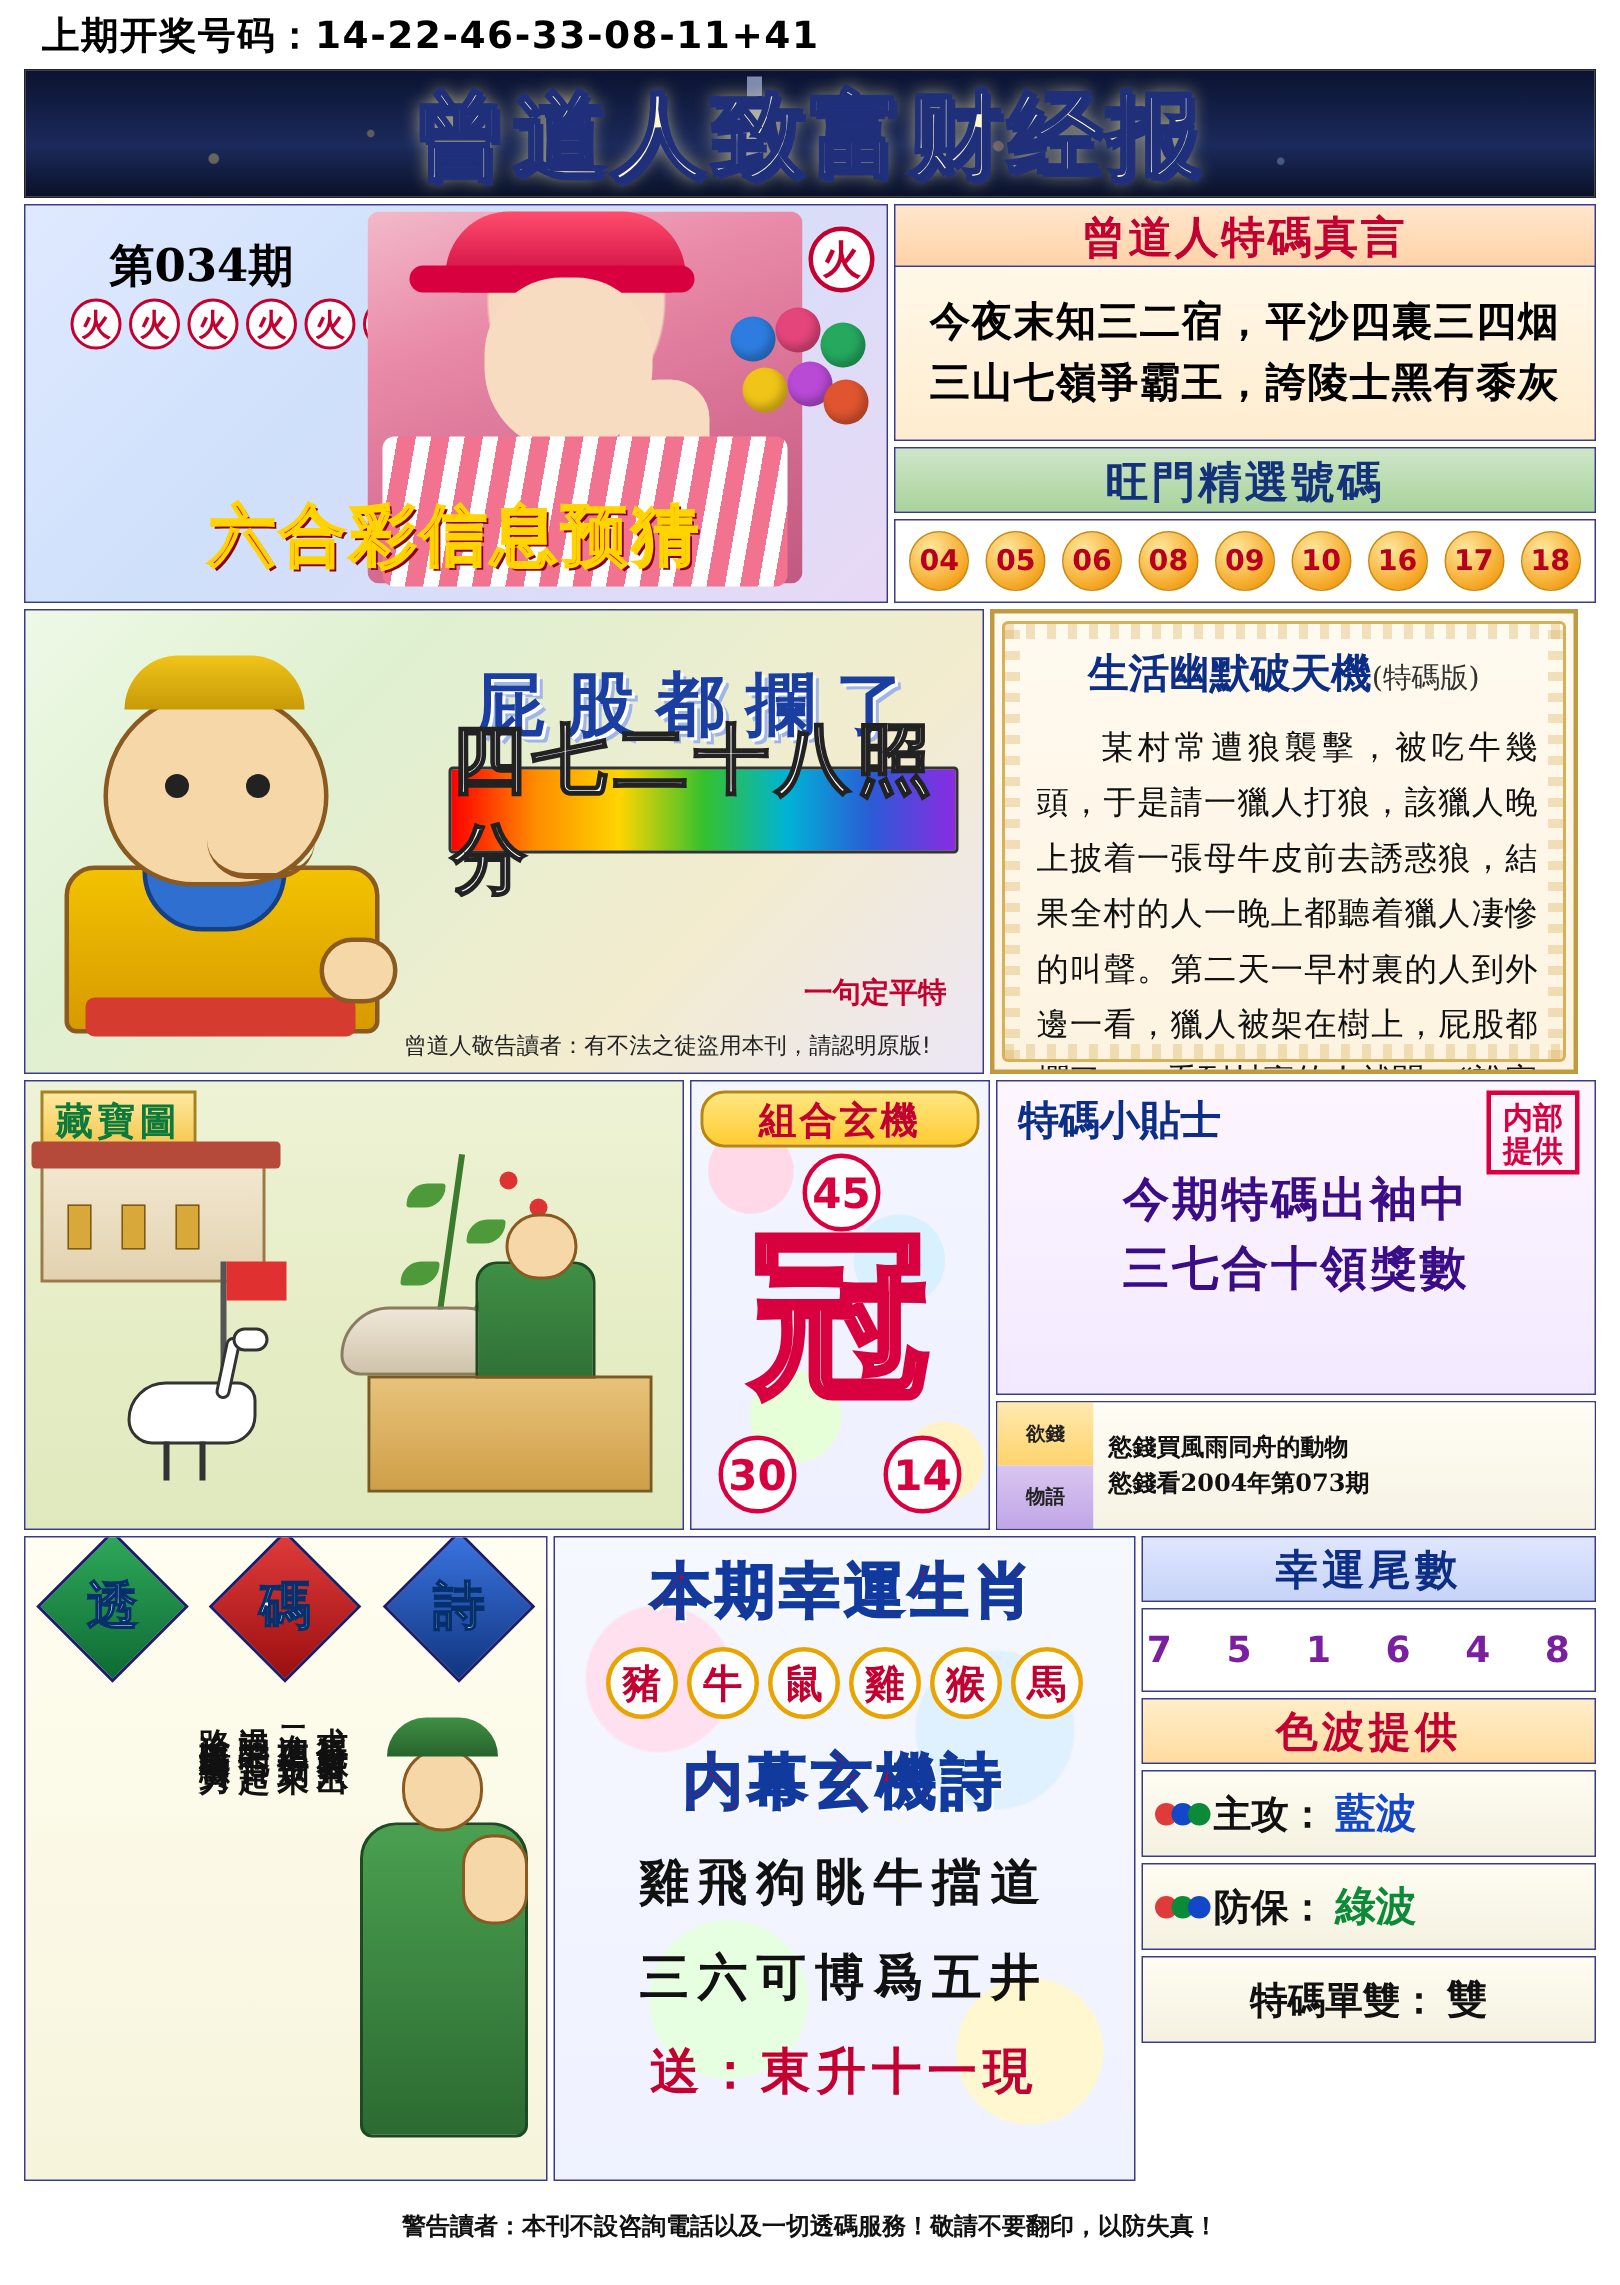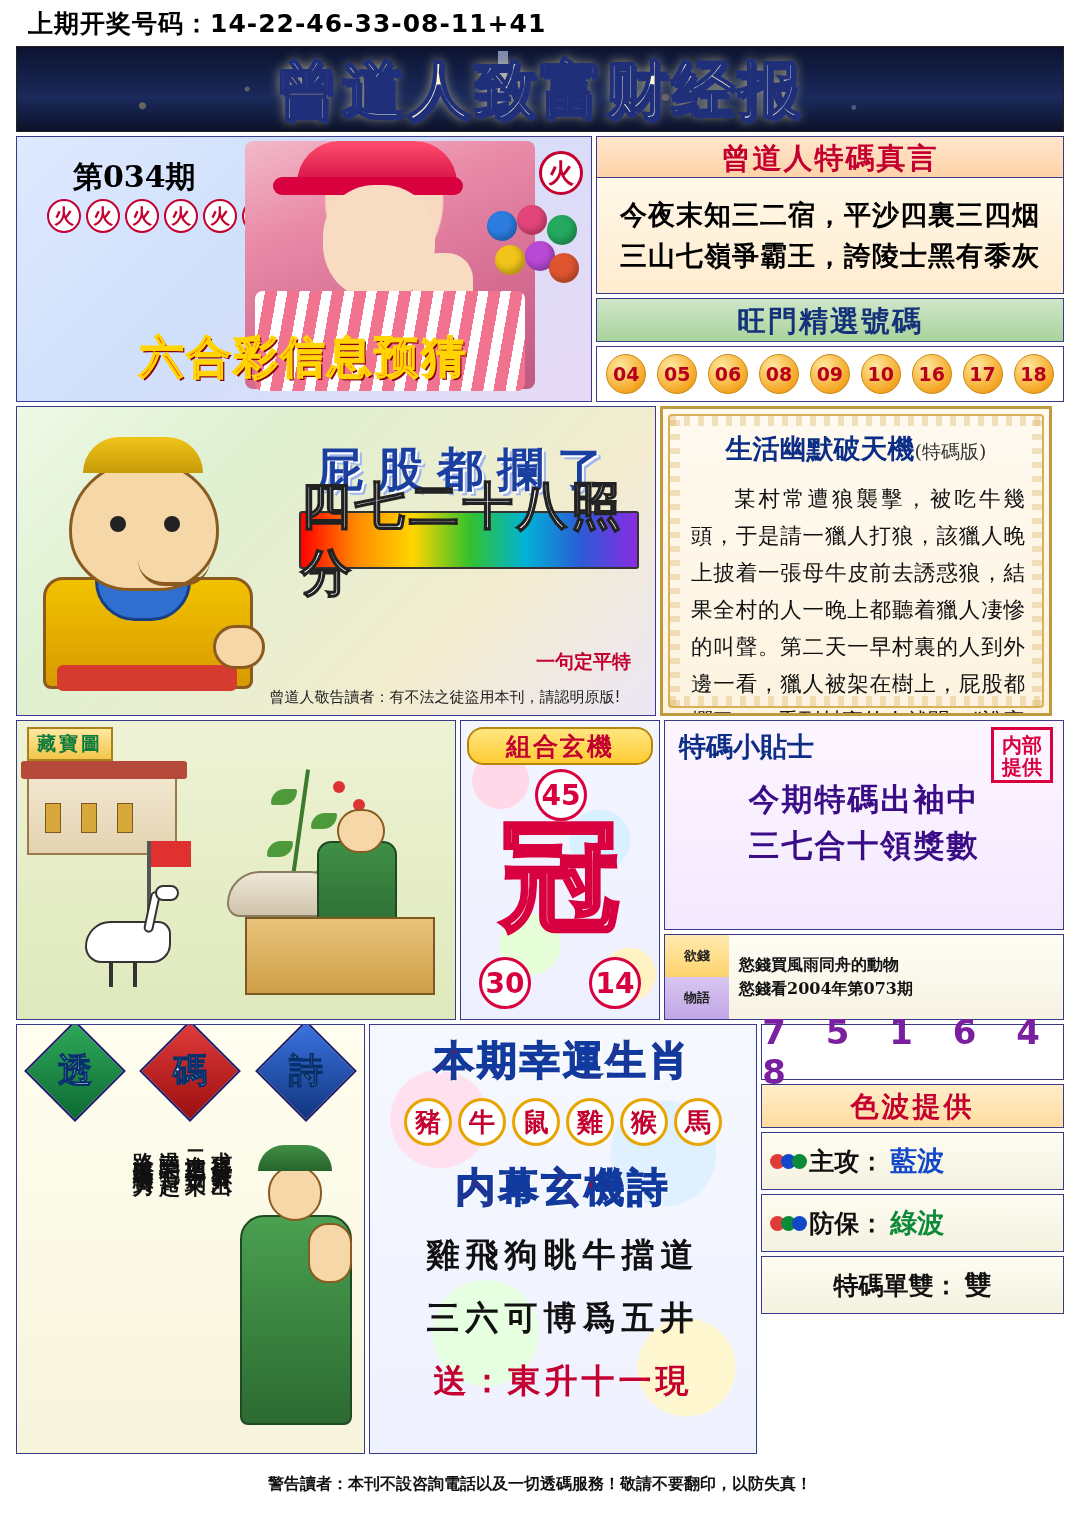--- a/index.html
+++ b/index.html
@@ -253,21 +253,21 @@
   .joke-body .ind{ text-indent: 2em; display:block; }
 
   
   .b3 { margin: 4px 16px 0; display:flex; height: 300px; }
   .b3-left{
     width: 440px; border:1px solid #3a3a8a; position:relative; overflow:hidden;
     background: linear-gradient(180deg,#eef3d6 0%,#e7eec8 45%,#dfe9bd 100%);
   }
   .cangbao{
     position:absolute; left:10px; top:6px; padding:2px 8px;
-    font-size:19px; font-weight:bold; color:#0b7a3b; font-family:"DejaVu Serif",serif;
+    font-size:25px; font-weight:bold; color:#0b7a3b; font-family:"DejaVu Serif",serif;
     background:linear-gradient(180deg,#ffe8a0,#f3c64a); border:2px solid #a8801c;
     letter-spacing:3px;
   }
   .scene-house{
     position:absolute; left:10px; top:54px; width:150px; height:80px;
     background:linear-gradient(180deg,#f2e7d0,#e2d2b0); border:2px solid #9a7a48;
   }
   .scene-house:before{
     content:""; position:absolute; left:-8px; top:-16px; width:166px; height:18px;
     background:#b64a3a; border-radius:3px;
@@ -463,21 +463,21 @@
   .br-head{
     height:44px; line-height:44px; text-align:center;
     background:linear-gradient(180deg,#dfe6ff,#c6d3f7);
     border:1px solid #3a3a8a;
     font-size:28px; font-weight:bold; color:#0d2e86; font-family:"DejaVu Serif",serif;
     letter-spacing:3px;
   }
   .tail-nums{
     height:56px; border:1px solid #3a3a8a; background:#fff;
     display:flex;align-items:center;justify-content:center;
-    font-size:34px; font-weight:bold; color:#7a1fa0; letter-spacing:14px;
+    font-size:24px; font-weight:bold; color:#7a1fa0; letter-spacing:14px;
     font-family:"DejaVu Sans",sans-serif;
   }
   .br-head2{
     height:44px; line-height:44px; text-align:center;
     background:linear-gradient(180deg,#ffeec9,#ffdca0);
     border:1px solid #3a3a8a;
     font-size:28px; font-weight:bold; color:#c3002f; font-family:"DejaVu Serif",serif;
     letter-spacing:3px;
   }
   .wave-row{
@@ -699,20 +699,21 @@
         <div class="zd">猴</div>
         <div class="zd">馬</div>
       </div>
       <div class="inner-title">内幕玄機詩</div>
       <div class="poem-line">雞飛狗眺牛擋道</div>
       <div class="poem-line">三六可博爲五井</div>
       <div class="send-line">送：東升十一現</div>
     </div>
 
     <div class="b4-right">
+      <div class="br-head">幸運尾數</div>
       <div class="tail-nums">7 5 1 6 4 8</div>
       <div class="br-head2">色波提供</div>
 
       <div class="wave-row">
         <div class="wave-dots">
           <i style="background:#e03b3b"></i>
           <i style="background:#1247c9"></i>
           <i style="background:#0b8a37"></i>
         </div>
         <span class="wl">主攻：</span>

